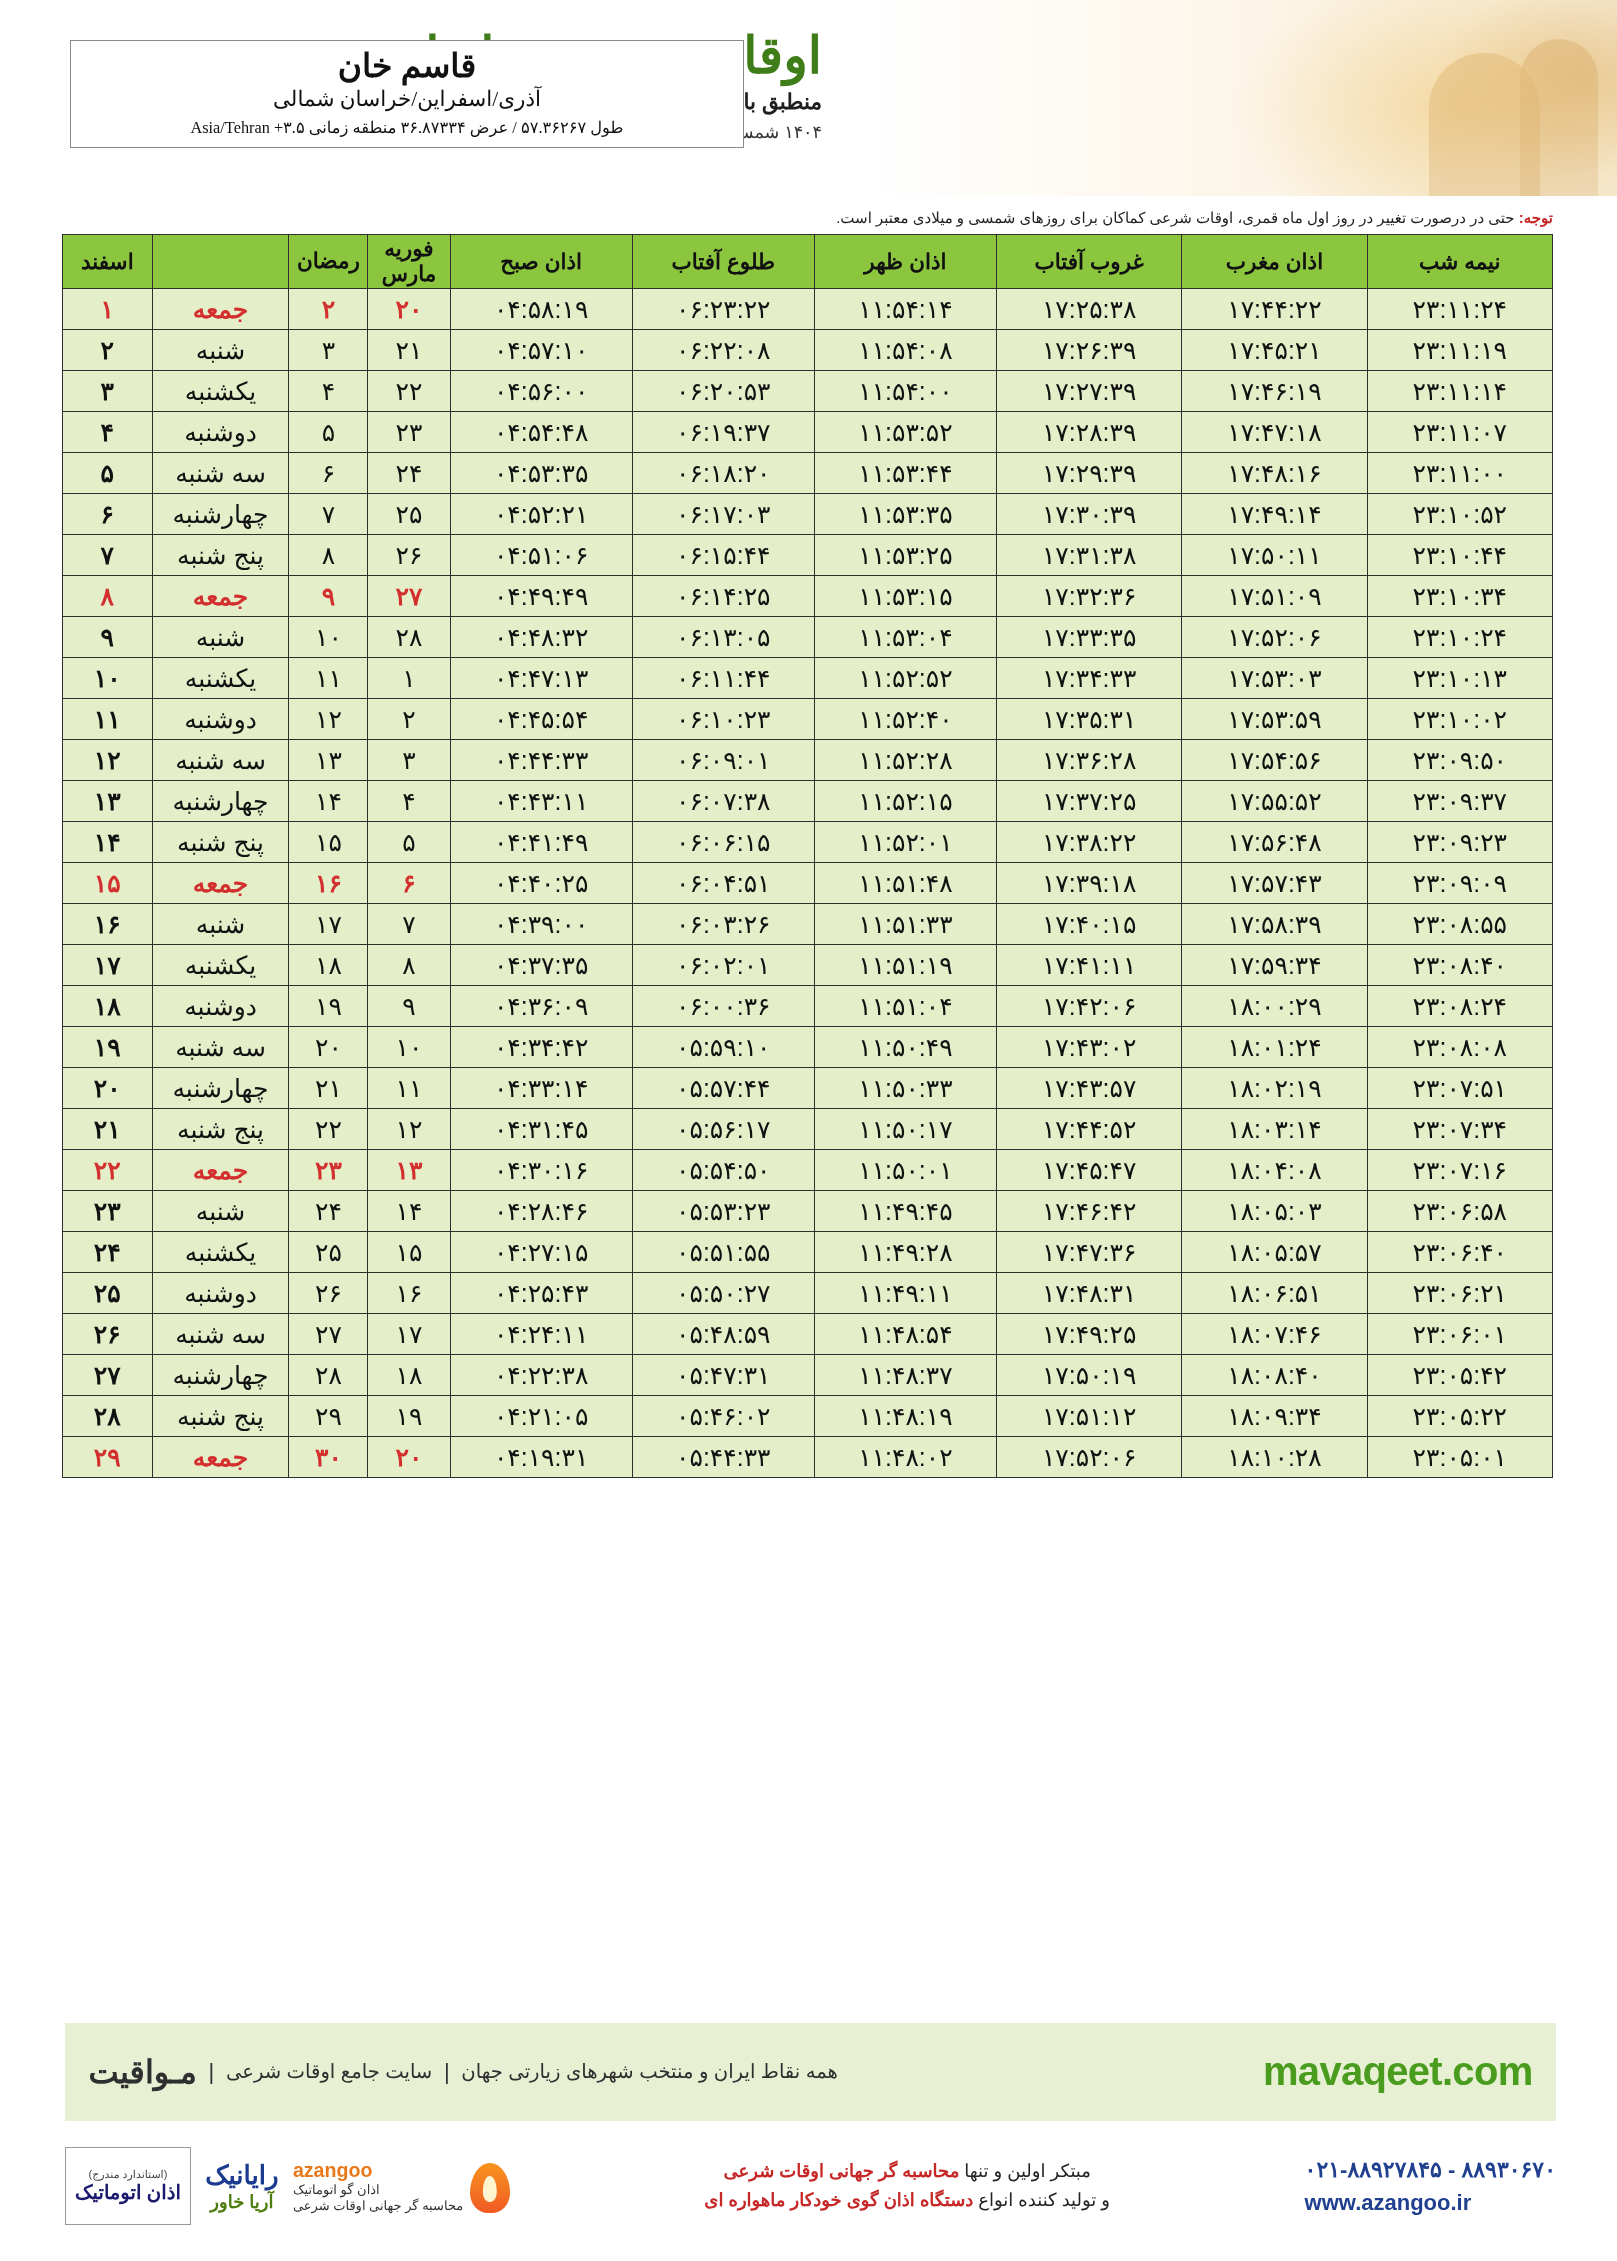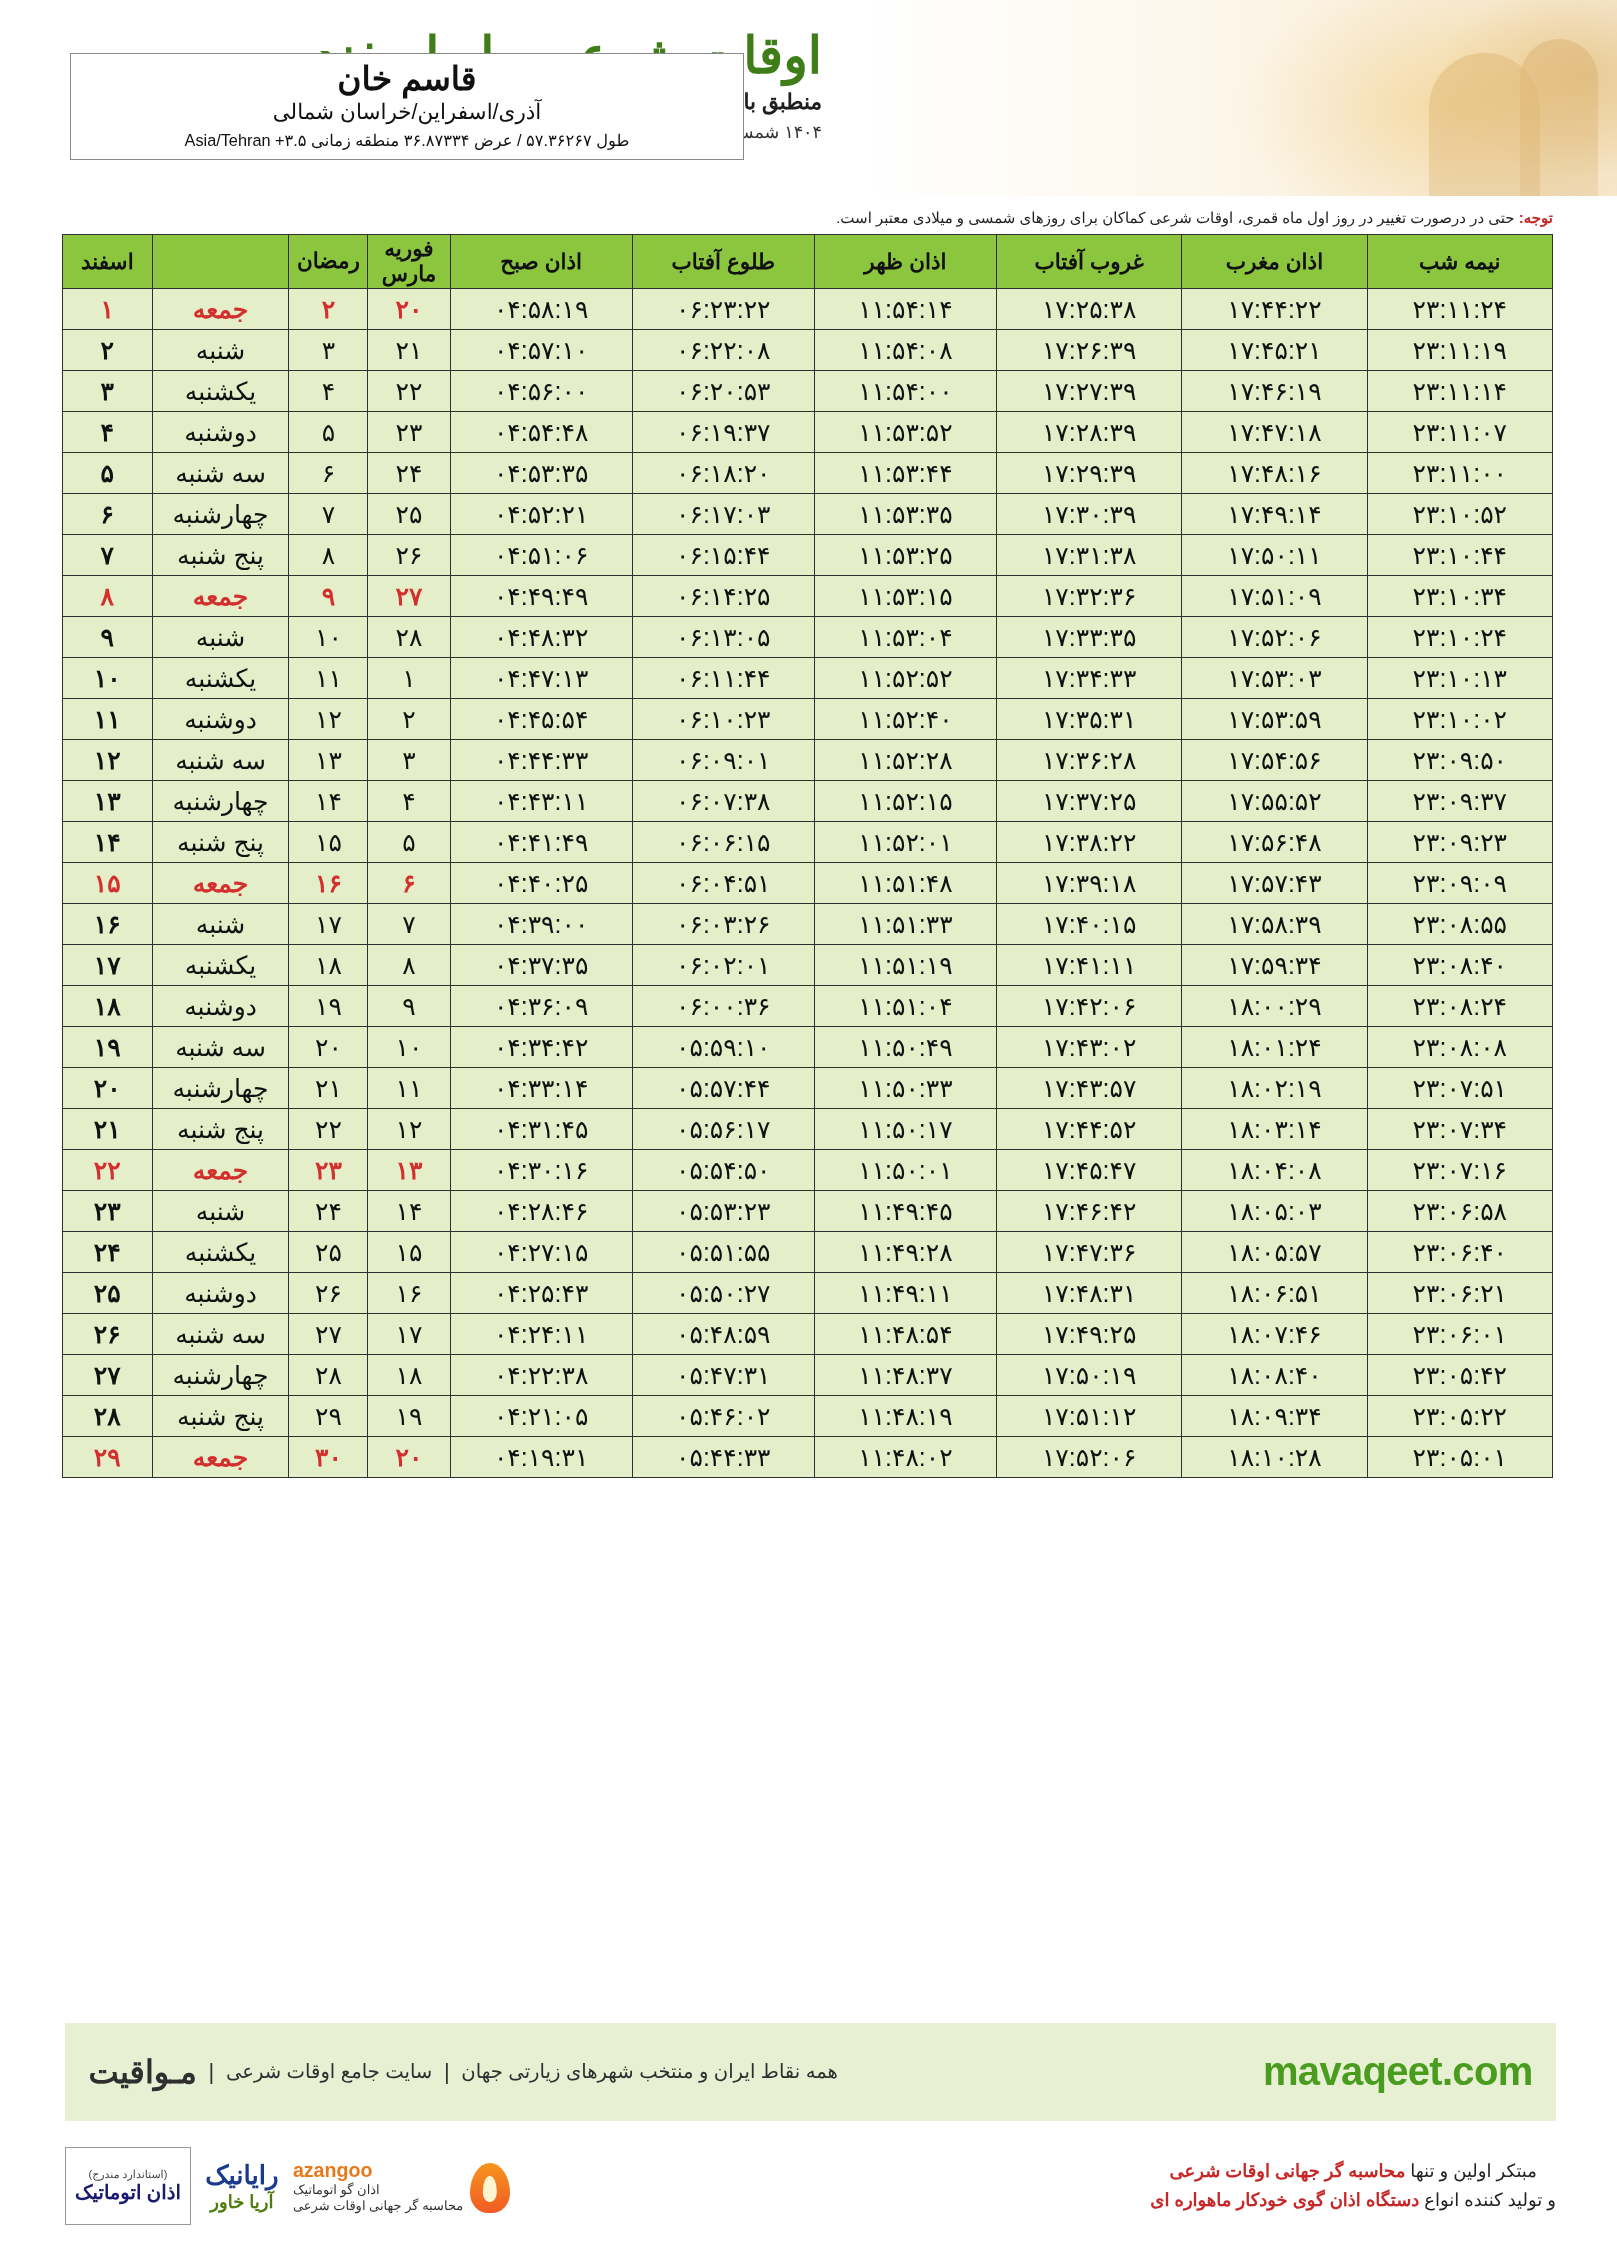--- a/index.html
+++ b/index.html
@@ -79,28 +79,29 @@
   }
   .title-dates {
     font-size: 17.6px;
     color: #333333;
     margin-top: 6.5px;
   }
 
   
   .loc-box {
     position: absolute;
-    top: 53px;
+    top: 40px;
     left: 70px;
     width: 672px;
     border: 1.3px solid #8a8a8a;
     background: #ffffff;
     text-align: center;
     padding: 6.5px 0 9px 0;
     z-index: 4;
+    font-family: Liberation Serif, serif;
   }
   .loc-name {
     font-size: 33px;
     font-weight: bold;
     color: #111111;
     line-height: 1.1;
   }
   .loc-region {
     font-size: 21.5px;
     color: #111111;
@@ -728,20 +729,24 @@
     <div class="brand-right">
       <span class="brand-tagline">همه نقاط ایران و منتخب شهرهای زیارتی جهان</span>
       <span class="brand-sep">|</span>
       <span class="brand-tagline">سایت جامع اوقات شرعی</span>
       <span class="brand-sep">|</span>
       <span class="brand-name">مـواقیت</span>
     </div>
   </div>
 
   <div class="footer-bottom">
+    <div class="fb-left">
+      <div>۰۲۱-۸۸۹۲۷۸۴۵ - ۸۸۹۳۰۶۷۰</div>
+      <div>www.azangoo.ir</div>
+    </div>
 
     <div class="fb-center">
       <div>
         <span>مبتکر اولین و تنها </span><span class="red">محاسبه گر جهانی اوقات شرعی</span>
       </div>
       <div>
         <span>و تولید کننده انواع </span><span class="red">دستگاه اذان گوی خودکار ماهواره ای</span>
       </div>
     </div>
 

